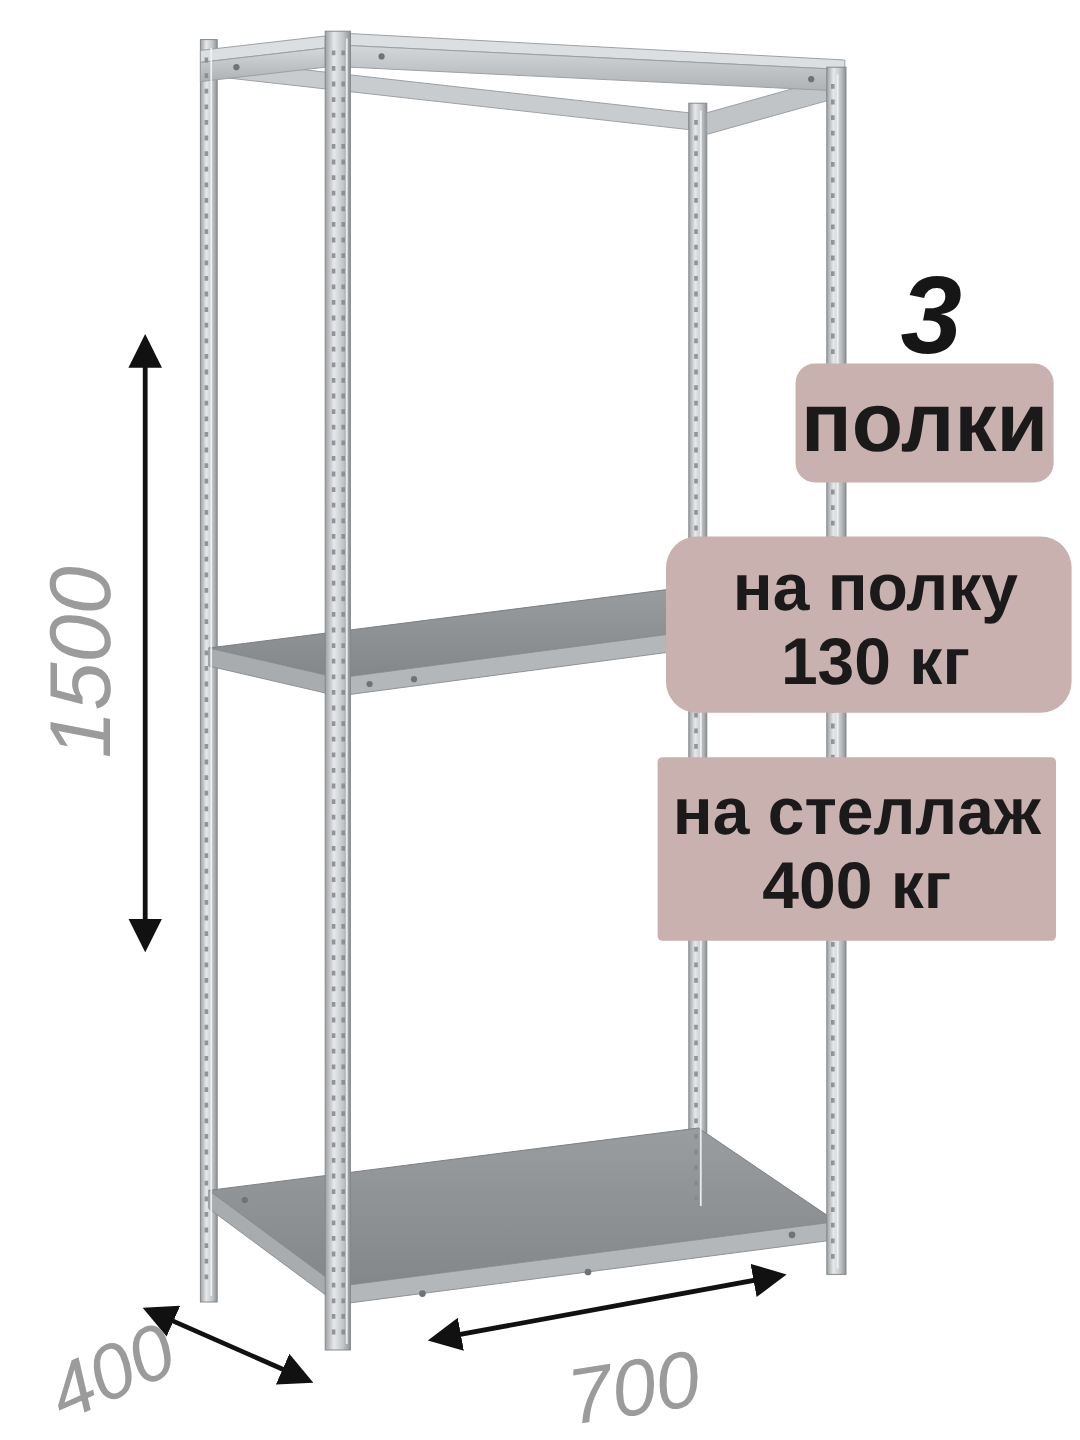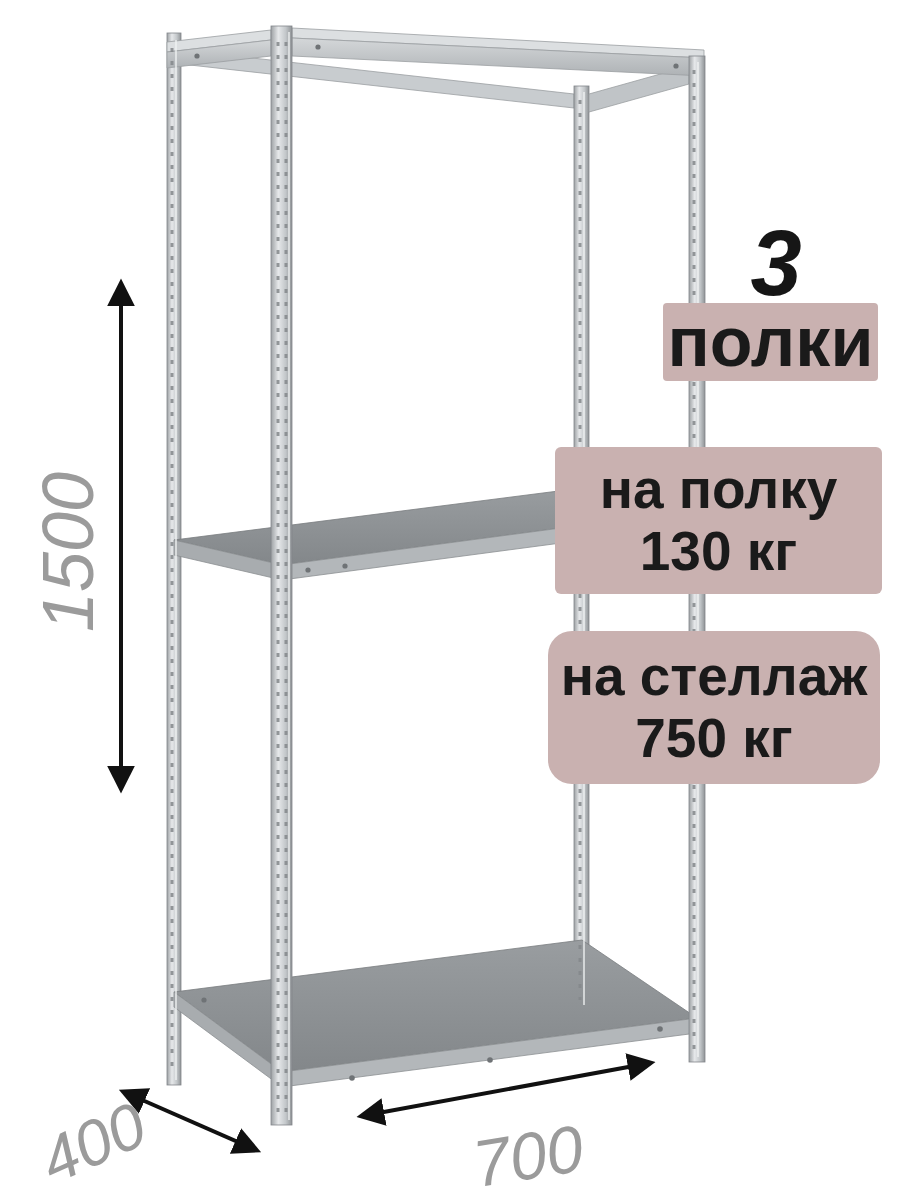--- a/index.html
+++ b/index.html
@@ -17,23 +17,23 @@
   .dim-width{left:528px;top:1156px;font-size:66px;transform:translate(-50%,-50%) rotate(-9deg);}
   .count{
     position:absolute;left:776px;top:263px;transform:translate(-50%,-50%);
     color:#161616;font-weight:bold;font-style:italic;font-size:92px;line-height:1;
   }
   .badge{
     position:absolute;background:#c9b1b0;color:#1a1a1a;font-weight:bold;
     display:flex;flex-direction:column;align-items:center;justify-content:center;
     text-align:center;line-height:1.12;user-select:none;
   }
-  .badge-shelves{left:663px;top:303px;width:215px;height:78px;border-radius:4px;font-size:70px;}
-  .badge-per-shelf{left:555px;top:447px;width:327px;height:147px;border-radius:6px;font-size:55px;}
-  .badge-per-rack{left:548px;top:631px;width:332px;height:153px;border-radius:24px;font-size:55px;}
+  .badge-shelves{left:663px;top:303px;width:215px;height:99px;border-radius:16px;font-size:70px;}
+  .badge-per-shelf{left:555px;top:447px;width:327px;height:147px;border-radius:26px;font-size:55px;padding-left:11px;}
+  .badge-per-rack{left:548px;top:631px;width:332px;height:153px;border-radius:4px;font-size:55px;}
 </style>
 </head>
 <body>
 
 <div class="stage">
 
   <svg width="900" height="1200" viewBox="0 0 900 1200">
     <defs>
       <linearGradient id="postGrad" x1="0" y1="0" x2="1" y2="0">
         <stop offset="0" stop-color="#9da1a4"></stop>
@@ -130,16 +130,16 @@
     <span>полки</span>
   </div>
 
   <div class="badge badge-per-shelf">
     <div>на полку</div>
     <div>130 кг</div>
   </div>
 
   <div class="badge badge-per-rack">
     <div>на стеллаж</div>
-    <div>750 кг</div>
+    <div>400 кг</div>
   </div>
 
 </div>
 
 </body></html>

